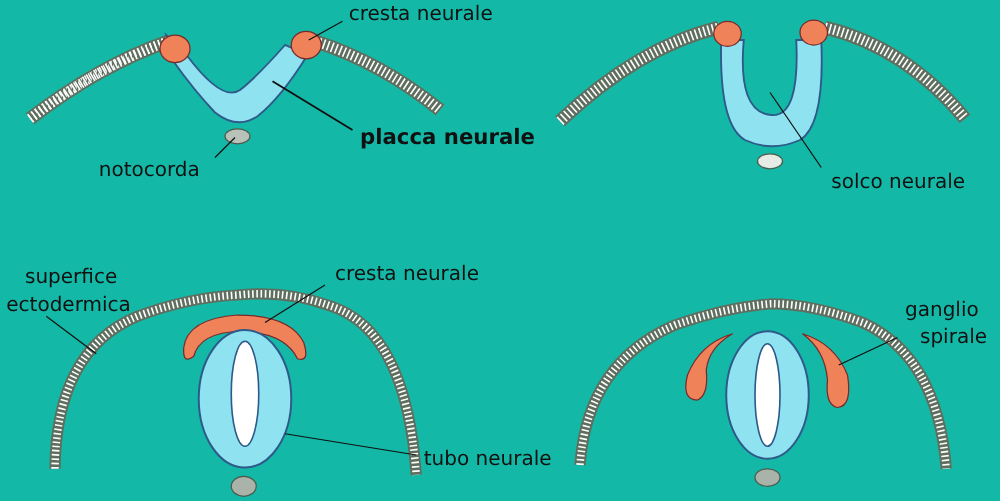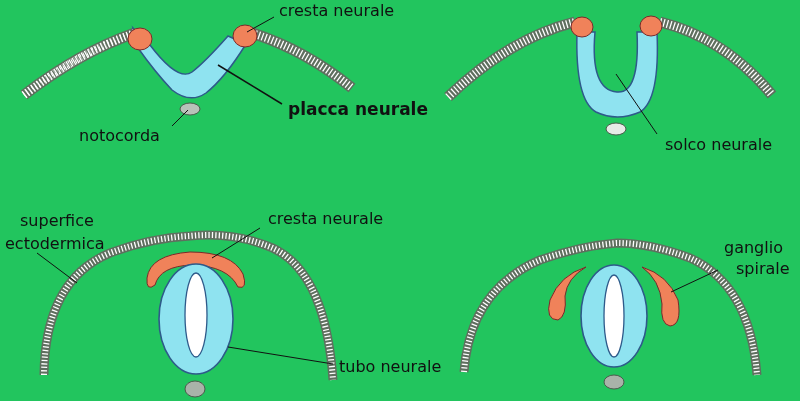--- a/index.html
+++ b/index.html
@@ -1,16 +1,16 @@
 <!DOCTYPE html>
 <html><head>
 <meta charset="utf-8">
 <style>
   html, body { margin:0; padding:0; background:#ffffff; }
-  #stage { position:relative; width:800px; height:401px; overflow:hidden; background:#22c55e; }
+  #stage { position:relative; width:800px; height:401px; overflow:hidden; background:#14b8a6; }
   svg { position:absolute; left:0; top:0; }
   .lbl { font-family:"DejaVu Sans", sans-serif; font-size:16px; fill:#111111; }
   .lbl-bold { font-family:"DejaVu Sans", sans-serif; font-size:17px; font-weight:bold; fill:#111111; }
 </style>
 </head>
 <body>
 
 <div id="stage">
 <svg width="800" height="401" viewBox="0 0 800 401" xmlns="http://www.w3.org/2000/svg">
   <defs>

